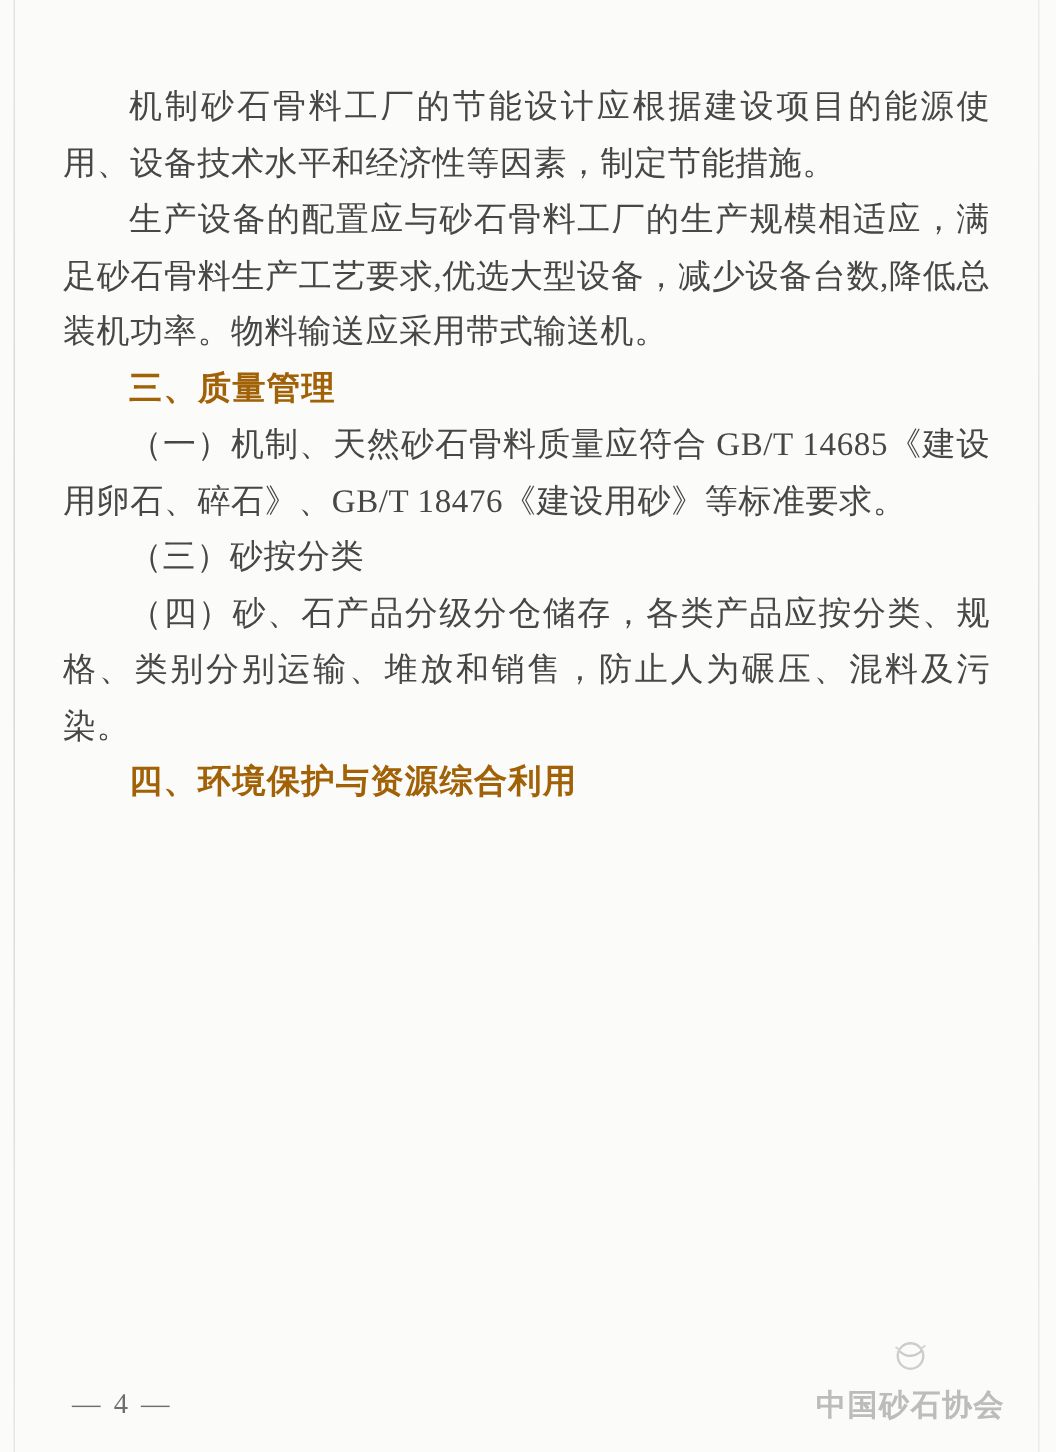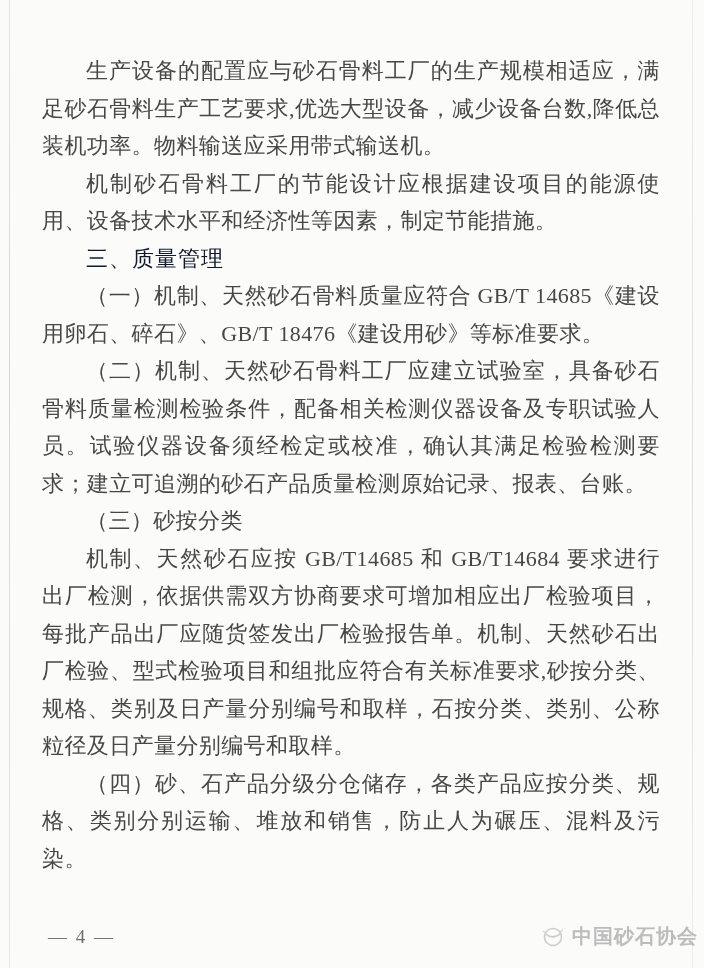--- a/index.html
+++ b/index.html
@@ -35,72 +35,72 @@
     line-height: 37.5px;
     text-align: justify;
   }
   .content p {
     text-indent: 2em;
     margin: 0;
     letter-spacing: 0.4px;
   }
   .content p.heading {
     font-family: "Liberation Sans", "DejaVu Sans", sans-serif;
-    font-weight: normal;
-    color: #0f172a;
+    font-weight: bold;
+    color: #a16207;
     letter-spacing: 1px;
   }
   .footer {
     position: absolute;
     left: 0; right: 0;
     bottom: 16px;
     height: 34px;
   }
   .page-number {
     position: absolute;
     left: 48px;
     bottom: 4px;
     font-size: 19px;
     color: #6e6e6e;
     letter-spacing: 2px;
     font-family: "Liberation Serif", serif;
   }
   .watermark {
     position: absolute;
-    right: 6px;
+    right: 34px;
     bottom: 2px;
     display: flex;
     align-items: center;
     gap: 6px;
     color: #b9b9b9;
+    flex-direction: column;
   }
   .watermark-logo { width: 26px; height: 26px; opacity: 0.85; }
   .watermark-text {
     font-family: "Liberation Sans", "DejaVu Sans", sans-serif;
     font-size: 20px;
     font-weight: bold;
     color: #bcbcbc;
     letter-spacing: 1px;
   }
 </style>
 </head>
 <body>
 
 <div class="scan-edge-left"></div>
 <div class="scan-edge-right"></div>
 
 <div class="content">
+  <p>机制砂石骨料工厂的节能设计应根据建设项目的能源使用、设备技术水平和经济性等因素，制定节能措施。</p>
   <p>生产设备的配置应与砂石骨料工厂的生产规模相适应，满足砂石骨料生产工艺要求,优选大型设备，减少设备台数,降低总装机功率。物料输送应采用带式输送机。</p>
-  <p>机制砂石骨料工厂的节能设计应根据建设项目的能源使用、设备技术水平和经济性等因素，制定节能措施。</p>
   <p class="heading">三、质量管理</p>
   <p>（一）机制、天然砂石骨料质量应符合 GB/T 14685《建设用卵石、碎石》、GB/T 18476《建设用砂》等标准要求。</p>
-  <p>（二）机制、天然砂石骨料工厂应建立试验室，具备砂石骨料质量检测检验条件，配备相关检测仪器设备及专职试验人员。试验仪器设备须经检定或校准，确认其满足检验检测要求；建立可追溯的砂石产品质量检测原始记录、报表、台账。</p>
   <p>（三）砂按分类</p>
-  <p>机制、天然砂石应按 GB/T14685 和 GB/T14684 要求进行出厂检测，依据供需双方协商要求可增加相应出厂检验项目，每批产品出厂应随货签发出厂检验报告单。机制、天然砂石出厂检验、型式检验项目和组批应符合有关标准要求,砂按分类、规格、类别及日产量分别编号和取样，石按分类、类别、公称粒径及日产量分别编号和取样。</p>
   <p>（四）砂、石产品分级分仓储存，各类产品应按分类、规格、类别分别运输、堆放和销售，防止人为碾压、混料及污染。</p>
+  <p class="heading">四、环境保护与资源综合利用</p>
 </div>
 
 <div class="footer">
   <span class="page-number">— 4 —</span>
   <span class="watermark">
     <svg class="watermark-logo" viewBox="0 0 26 26" fill="none" xmlns="http://www.w3.org/2000/svg">
       <circle cx="13" cy="13" r="8.5" stroke="#c6c6c6" stroke-width="1.6"></circle>
       <path d="M6 10 C 10 14, 16 14, 21 9" stroke="#c2c2c2" stroke-width="1.6" fill="none"></path>
       <path d="M3 7 L 6 9 M23 6 L 20 8" stroke="#cccccc" stroke-width="1.3"></path>
     </svg>

